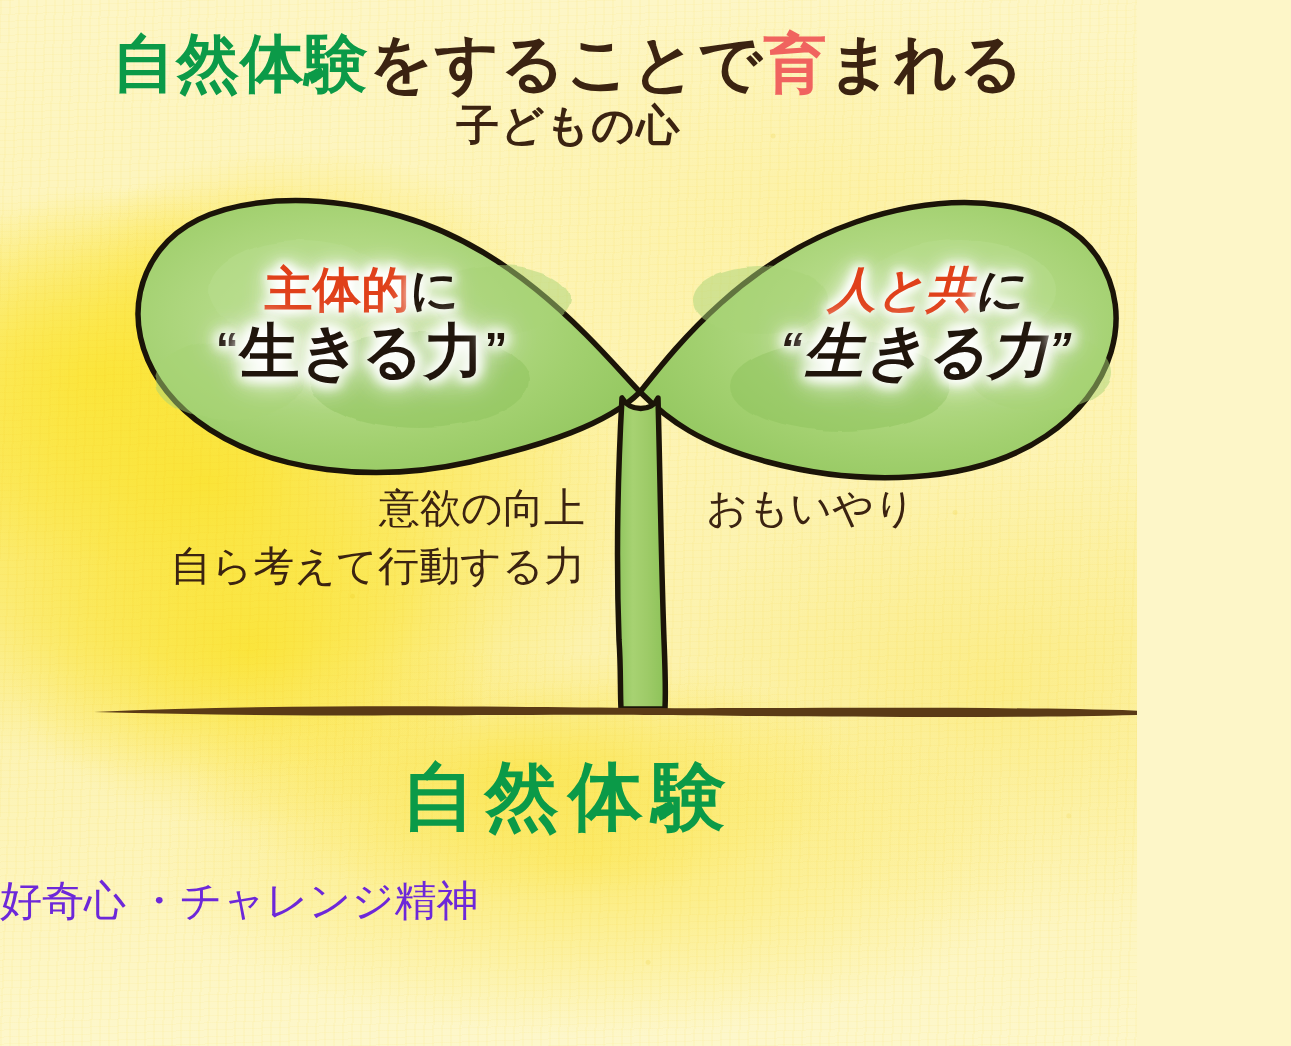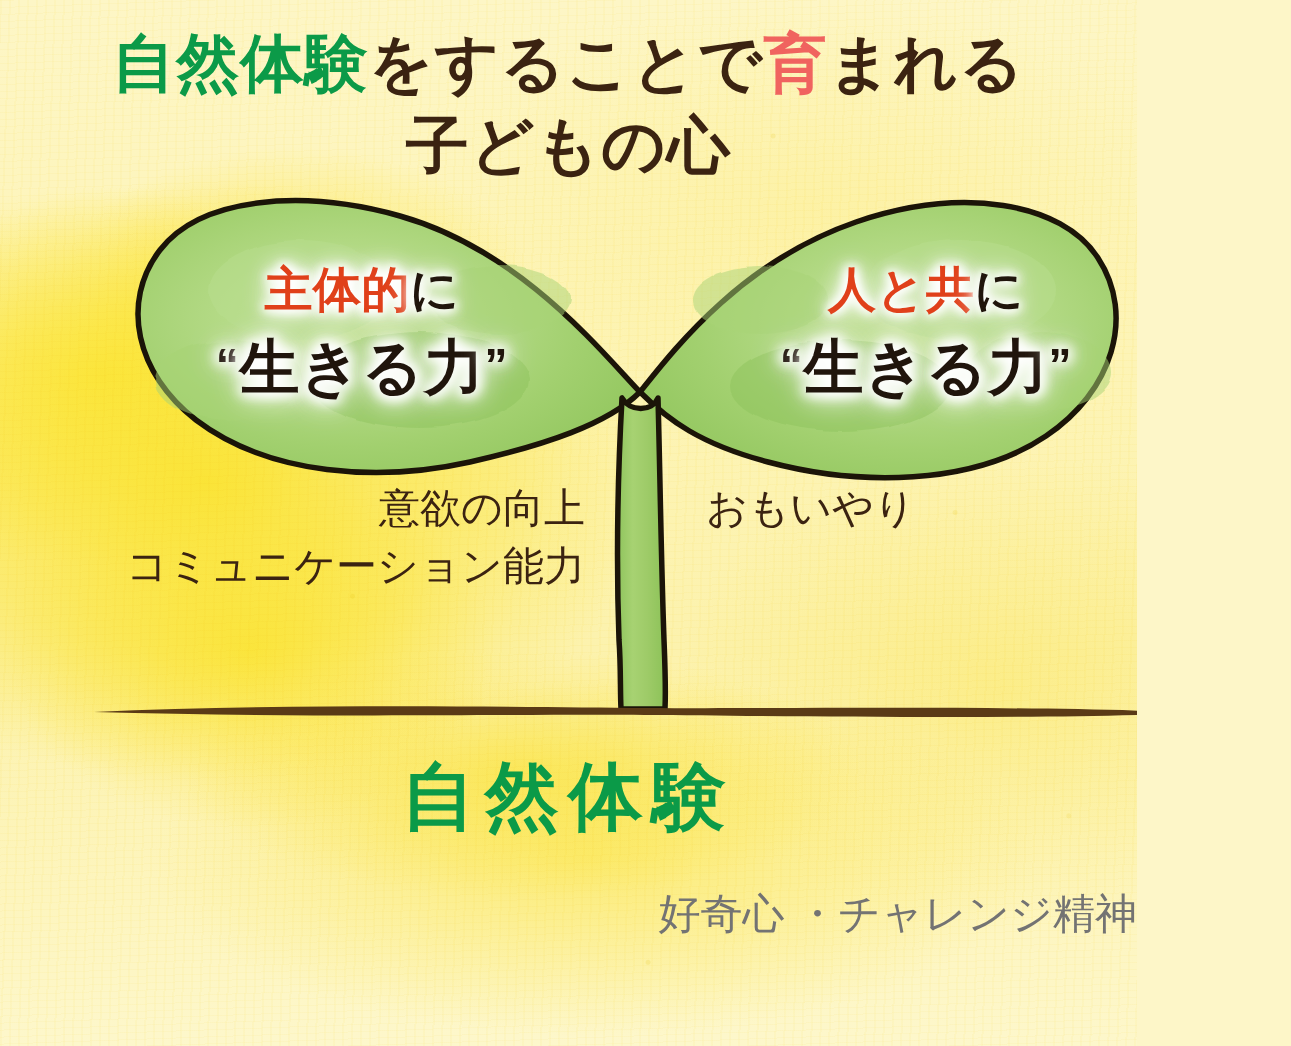--- a/index.html
+++ b/index.html
@@ -54,21 +54,21 @@
     position:absolute;
     top:26px; left:0; right:0;
     text-align:center;
     line-height:1.18;
     font-weight:700;
     font-size:63px;
     letter-spacing:.02em;
     color:#3b2311;
     white-space:nowrap;
   }
-  .headline .ln2{ display:block; font-size:63px; margin-top:8px;}
+  .headline .ln2{ display:block; font-size:43px; }
   .g-green{color:#0b9a48;}
   .g-coral{color:#f0635f;}
 
   
   .sprout{ position:absolute; inset:0; pointer-events:none;}
   .sprout svg{ display:block; width:1291px; height:1046px;}
 
   
   .leaf-cap{
     position:absolute;
@@ -83,33 +83,33 @@
     letter-spacing:.01em;
     text-shadow:
       0 0 14px #fff, 0 0 14px #fff, 0 0 20px #fff,
       0 0 26px #fff, 0 0 30px rgba(255,255,255,.95),
       2px 0 10px #fff, -2px 0 10px #fff;
   }
   .leaf-cap .top .em{ color:#e0401a;margin-top:36px;}
   .leaf-cap .top .ja{ color:#20150c;}
   .leaf-cap .big{
     display:block;
-    margin-top:22px;
+    margin-top:6px;
     font-size:60px;
     font-weight:700;
     color:#20150c;
     letter-spacing:.01em;
     text-shadow:
       0 0 16px #fff, 0 0 16px #fff, 0 0 24px #fff,
       0 0 30px #fff, 0 0 36px rgba(255,255,255,.95),
       3px 0 12px #fff, -3px 0 12px #fff;
   }
   .leaf-cap .big .qm{ font-size:46px; vertical-align:.16em; color:#20150c;}
   #leaf-cap-left{  left:152px; top:265px; width:420px;}
-  #leaf-cap-right{ left:716px; top:265px; width:420px;}
+  #leaf-cap-right{ left:716px; top:265px; width:420px;font-style:italic;}
 
   
   .skills{
     position:absolute;
     top:479px;
     font-size:41px;
     color:#3b2311;
     line-height:1.42;
     font-weight:400;
     white-space:nowrap;
@@ -126,26 +126,25 @@
     text-align:center;
     font-size:74px;
     font-weight:700;
     color:#0b9a48;
     letter-spacing:.13em;
     white-space:nowrap;
   }
   .exp-list{
     position:absolute;
     top:869px; left:0; right:0;
-    text-align:right;
+    text-align:left;
     font-size:42px;
-    color:#737373;
+    color:#6d28d9;
     line-height:1.5;
     white-space:nowrap;
-    margin-top:13px;
   }
   .exp-list .row{ display:block;}
 </style>
 </head>
 <body>
 
 <div id="stage">
 
   <div class="bg-base"></div>
   <div class="bg-streaks"></div>
@@ -247,21 +246,21 @@
     <span class="top">
       <span class="em">人と共</span><span class="ja">に</span>
     </span>
     <span class="big">
       <span class="qm">“</span><span>生きる力</span><span class="qm">”</span>
     </span>
   </div>
 
   <div class="skills" id="skills-left">
     <span class="row">意欲の向上</span>
-    <span class="row">コミュニケーション能力</span>
+    <span class="row">自ら考えて行動する力</span>
   </div>
 
   <div class="skills" id="skills-right">
     <span class="row">おもいやり</span>
   </div>
 
   <div class="exp-title">自然体験</div>
   <div class="exp-list">
     <span class="row">好奇心 ・チャレンジ精神</span>
   </div>

